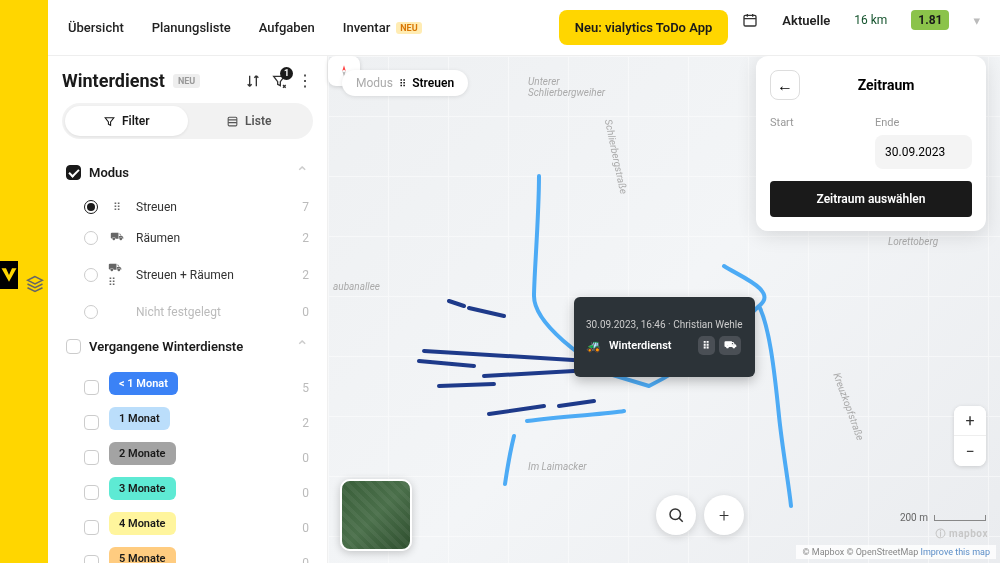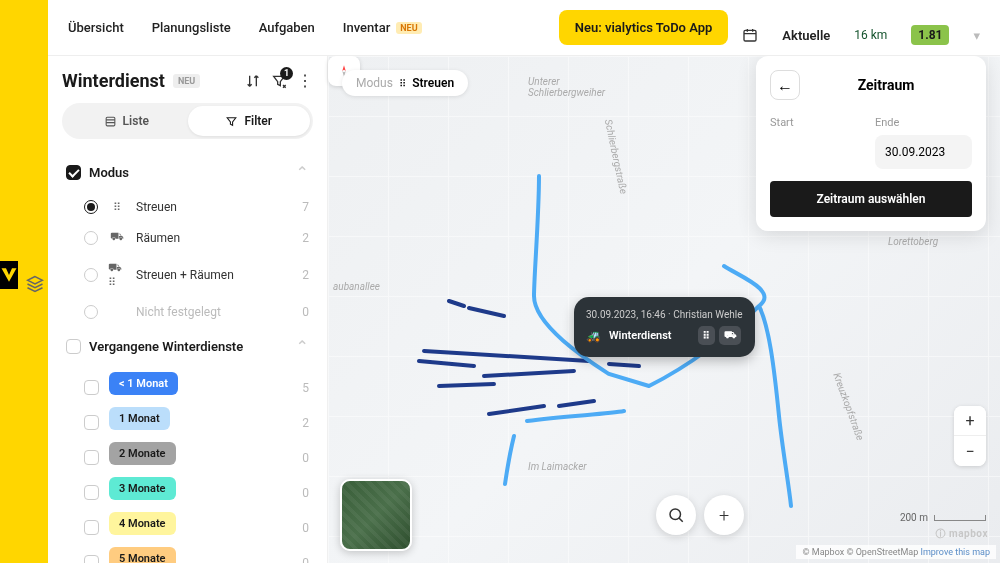--- a/index.html
+++ b/index.html
@@ -8,21 +8,21 @@
 .logo{width:28px;height:28px;background:#000;display:flex;align-items:center;justify-content:center;margin-bottom:18px}
 .logo svg{width:18px;height:18px}
 .rail-icon{width:32px;height:32px;display:flex;align-items:center;justify-content:center;border-radius:8px;cursor:pointer;color:#666}
 .rail-icon.active{background:#1a1a1a;color:#fff}
 .rail-label{font-size:8px;color:#666;text-transform:uppercase;letter-spacing:.3px;margin-top:-4px}
 .rail-bottom{margin-top:auto;margin-bottom:10px;display:flex;flex-direction:column;gap:10px;align-items:center}
 .main{flex:1;display:flex;flex-direction:column}
 .topbar{height:56px;border-bottom:1px solid #eee;display:flex;align-items:center;padding:0 20px;gap:28px}
 .nav-item{font-size:13px;color:#222;cursor:pointer;display:flex;align-items:center;gap:6px;font-weight:500}
 .neu-tag{background:#ffecb3;color:#d97706;font-size:9px;font-weight:700;padding:1px 4px;border-radius:3px}
-.topbar-right{margin-left:auto;display:flex;align-items:flex-end;gap:14px}
+.topbar-right{margin-left:auto;display:flex;align-items:flex-start;gap:14px}
 .todo-btn{background:#ffd600;border:none;padding:10px 16px;border-radius:8px;font-size:13px;font-weight:600;cursor:pointer;color:#1a1a1a}
 .date-chip{display:flex;align-items:center;gap:24px;font-size:13px;color:#222;cursor:pointer}
 .km{color:#14532d;font-size:12px}
 .score{background:#8bc34a;color:#1a1a1a;font-weight:700;font-size:12px;padding:3px 7px;border-radius:4px}
 .chev{color:#bbb}
 .content{flex:1;display:flex;position:relative;overflow:hidden}
 .sidebar{width:280px;padding:14px 14px 10px 14px;display:flex;flex-direction:column;background:#fff;border-right:1px solid #f0f0f0}
 .sb-head{display:flex;align-items:center;gap:8px;margin-bottom:12px}
 .sb-title{font-size:18px;font-weight:700;color:#1a1a1a}
 .neu-pill{background:#eee;color:#999;font-size:9px;font-weight:700;padding:2px 5px;border-radius:3px}
@@ -52,21 +52,21 @@
 .m2{background:#a3a3a3;color:#1a1a1a}
 .m3{background:#5eead4;color:#1a1a1a}
 .m4{background:#fff59d;color:#1a1a1a}
 .m5{background:#ffcc80;color:#1a1a1a}
 .map{flex:1;position:relative;background:linear-gradient(135deg,#eef0f2 0%,#f3f5f7 50%,#eaecef 100%)}
 .map::before{content:"";position:absolute;inset:0;background-image:linear-gradient(#fff 1px,transparent 1px),linear-gradient(90deg,#fff 1px,transparent 1px);background-size:60px 60px;opacity:.5}
 .map-label{position:absolute;font-size:10px;color:#aaa;font-style:italic}
 .modus-chip{position:absolute;top:14px;left:14px;background:#fff;border-radius:999px;padding:6px 14px;font-size:12px;display:flex;align-items:center;gap:6px;box-shadow:0 1px 4px rgba(0,0,0,.1)}
 .modus-chip .lbl{color:#aaa}
 .route-svg{position:absolute;inset:0;width:100%;height:100%}
-.tooltip{position:absolute;left:246px;top:241px;background:#2c3338;color:#fff;border-radius:15px;padding:12px 12px;font-size:11px;box-shadow:0 4px 12px rgba(0,0,0,.25)}
+.tooltip{position:absolute;left:246px;top:241px;background:#2c3338;color:#fff;border-radius:6px;padding:22px 12px;font-size:11px;box-shadow:0 4px 12px rgba(0,0,0,.25)}
 .tt-line1{color:#ccc;margin-bottom:6px;font-size:10px}
 .tt-line2{display:flex;align-items:center;gap:8px;font-weight:600}
 .tt-icons{margin-left:18px;display:flex;gap:4px}
 .tt-ibox{background:#4a4f55;border-radius:5px;padding:3px 5px;display:flex;align-items:center;font-size:10px}
 .date-panel{position:absolute;top:0;right:14px;width:230px;background:#fff;border-radius:12px;padding:14px;box-shadow:0 4px 20px rgba(0,0,0,.12)}
 .dp-head{display:flex;align-items:center;margin-bottom:16px}
 .back-btn{width:30px;height:30px;border:1px solid #ddd;border-radius:8px;display:flex;align-items:center;justify-content:center;cursor:pointer;font-weight:700}
 .dp-title{flex:1;text-align:center;font-size:14px;font-weight:700}
 .dp-fields{display:flex;gap:8px;margin-bottom:12px}
 .dp-field{flex:1}
@@ -170,32 +170,32 @@
                 <path d="M4 5h16l-6 8v6l-4-2v-4z"></path>
                 <path d="M18 18l4 4M22 18l-4 4"></path>
               </svg>
             <span class="badge">1</span>
           </span>
           <span class="icon-btn">⋮</span>
         </div>
       </div>
 
       <div class="seg">
+        <button class="seg-btn active">
+          <svg width="13" height="13" viewBox="0 0 24 24" fill="none" stroke="currentColor" stroke-width="2">
+              <path d="M4 5h16l-6 8v6l-4-2v-4z"></path>
+            </svg>
+          <span>Filter</span>
+        </button>
         <button class="seg-btn">
           <svg width="13" height="13" viewBox="0 0 24 24" fill="none" stroke="currentColor" stroke-width="2">
               <rect x="4" y="4" width="16" height="16" rx="2"></rect>
               <path d="M4 9h16M4 14h16"></path>
             </svg>
           <span>Liste</span>
-        </button>
-        <button class="seg-btn active">
-          <svg width="13" height="13" viewBox="0 0 24 24" fill="none" stroke="currentColor" stroke-width="2">
-              <path d="M4 5h16l-6 8v6l-4-2v-4z"></path>
-            </svg>
-          <span>Filter</span>
         </button>
       </div>
 
       <div class="group-hd">
         <span class="chk on"></span>
         <span class="group-title">Modus</span>
         <span class="group-chev">⌃</span>
       </div>
       <div class="opt">
         <span class="radio on"></span>

